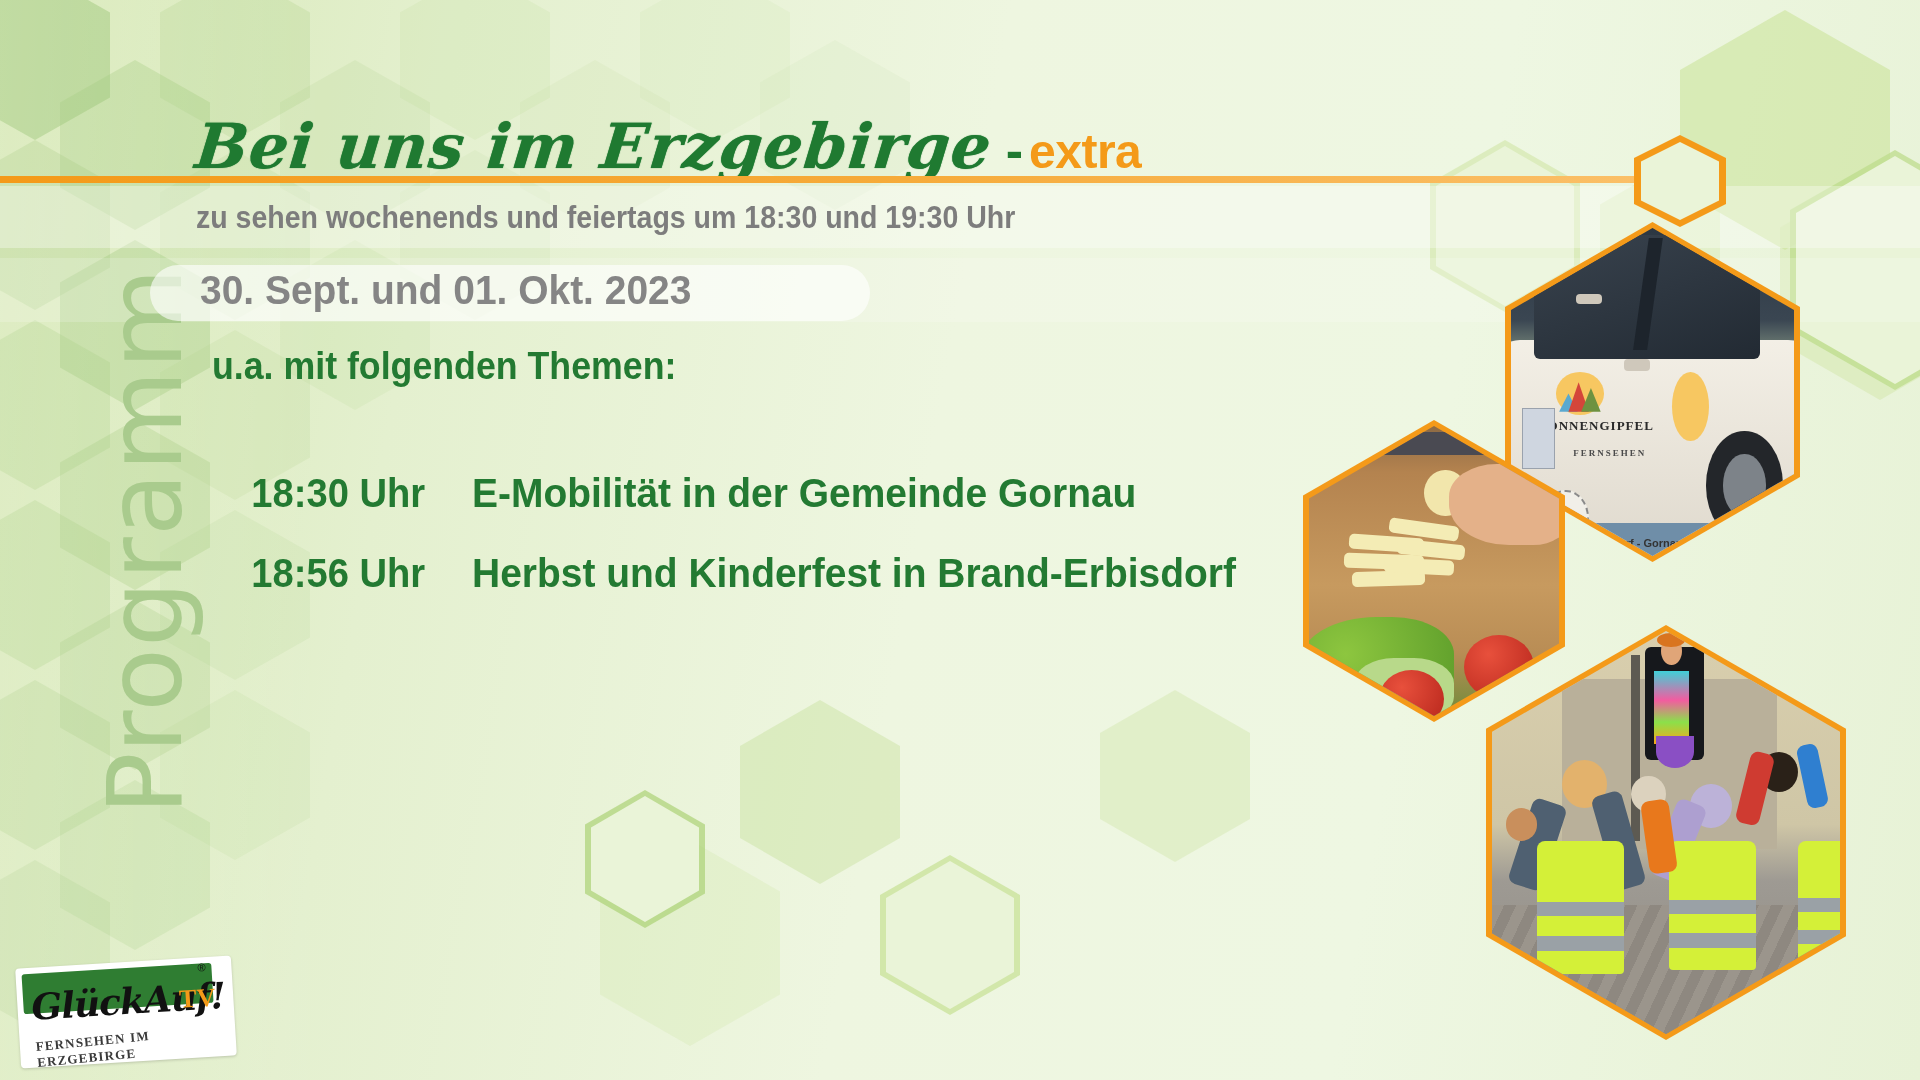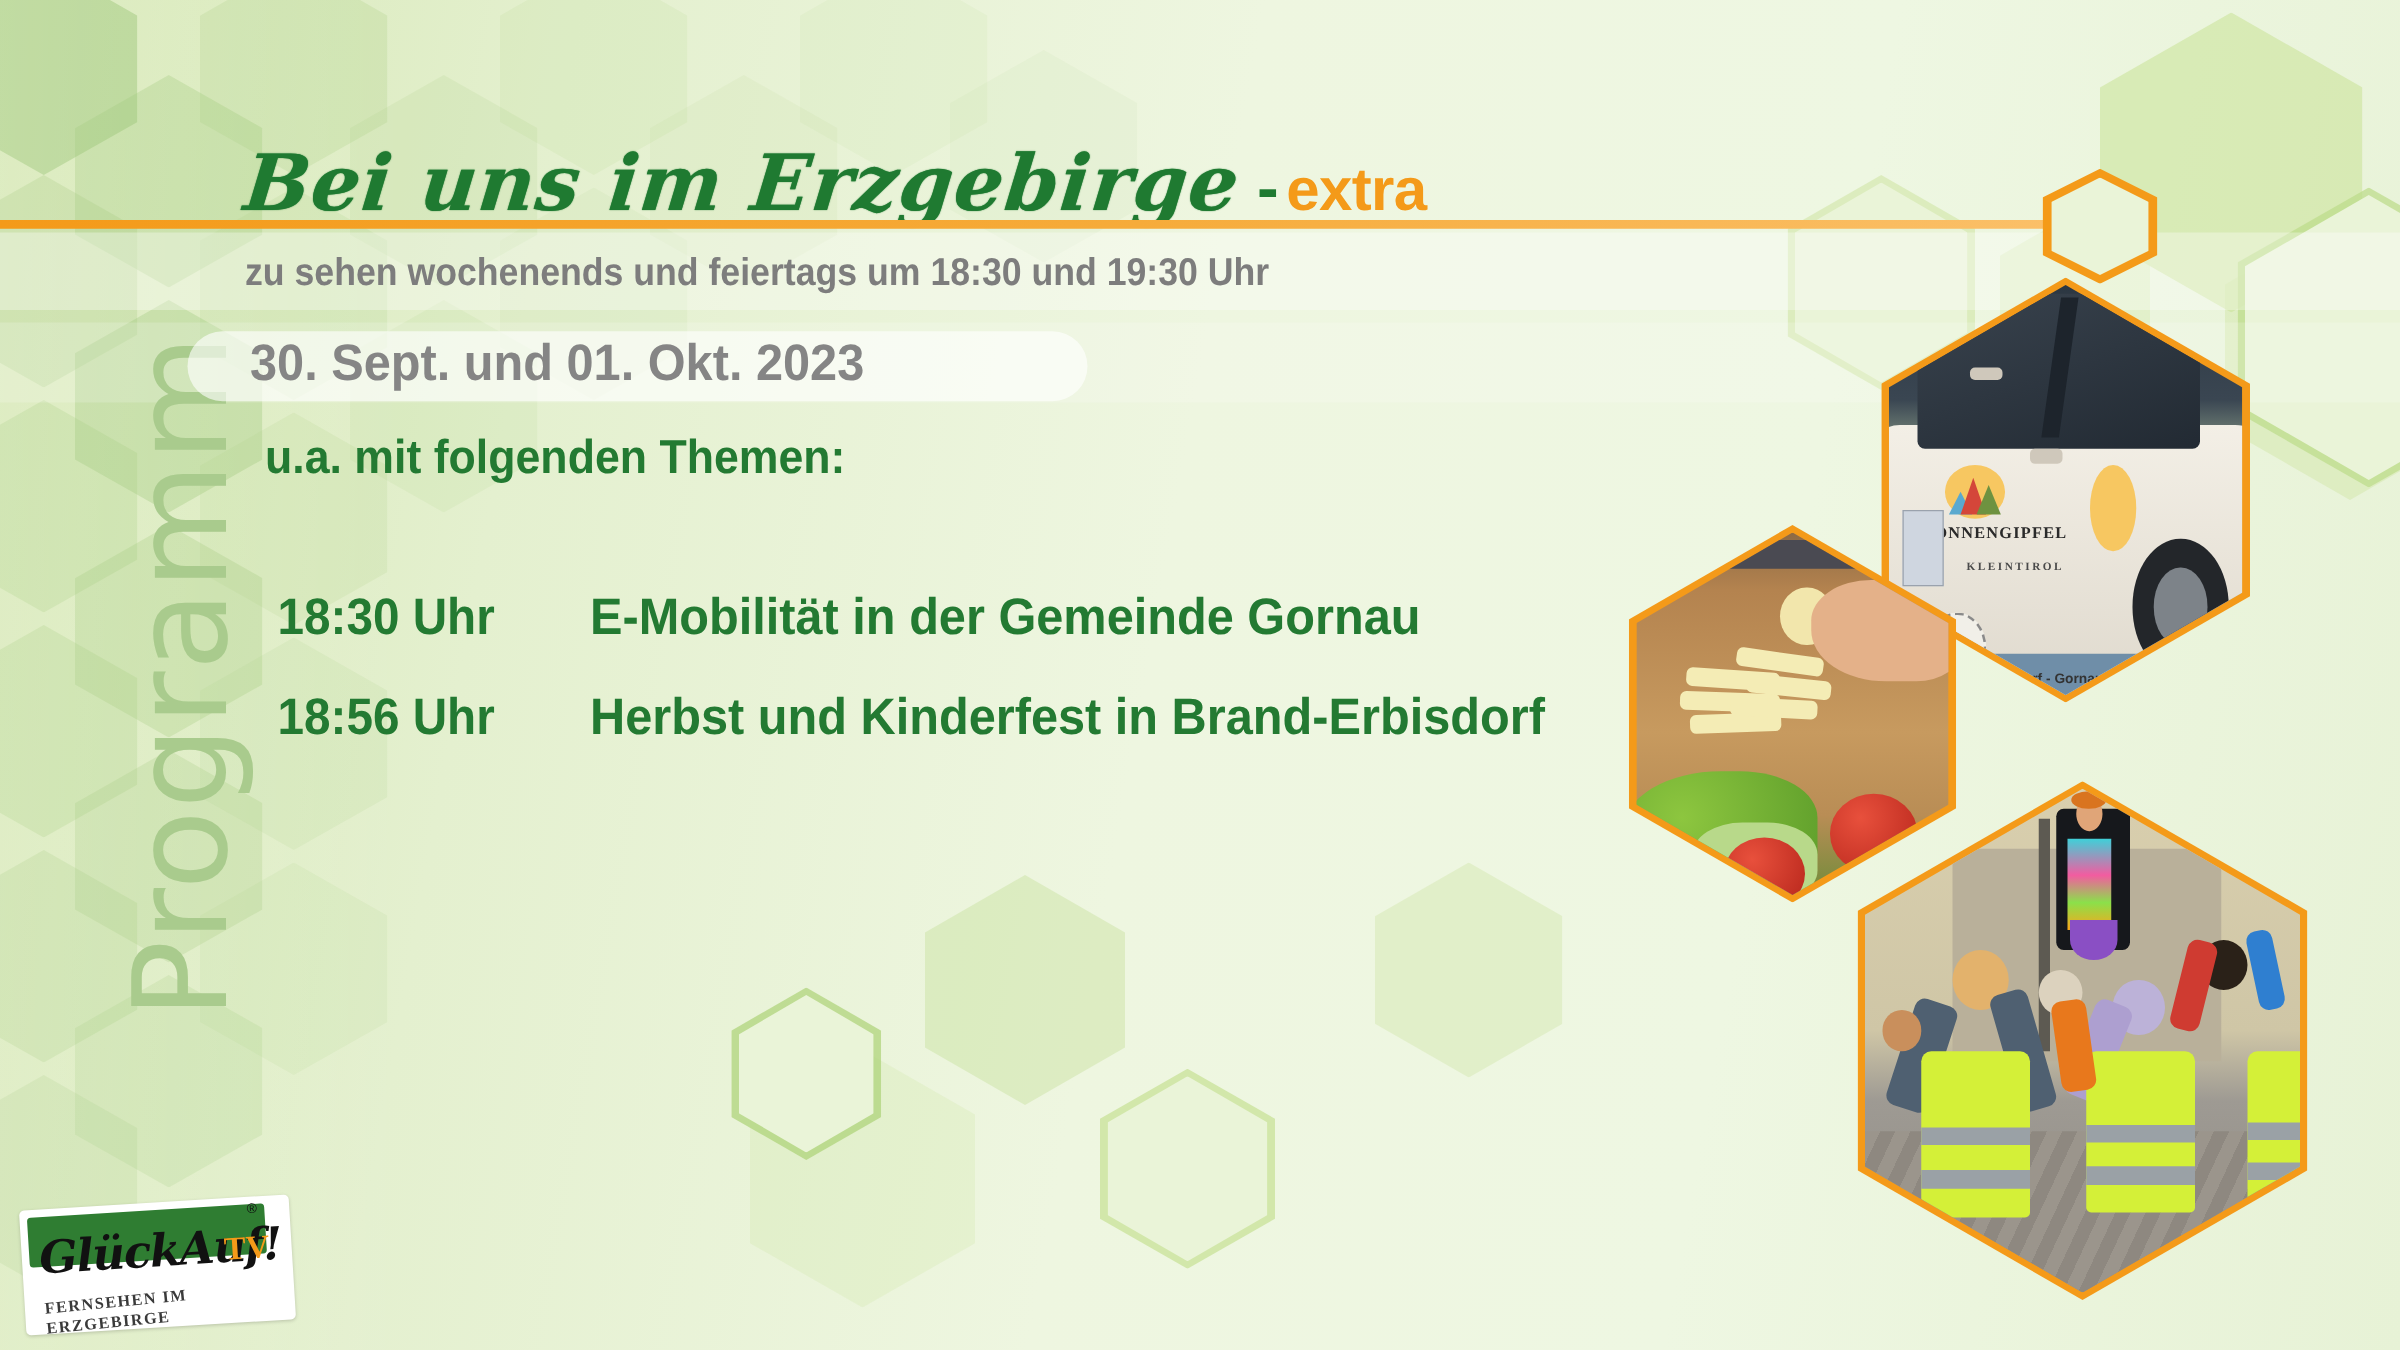--- a/index.html
+++ b/index.html
@@ -51,21 +51,21 @@
   .datepill{position:absolute;left:150px;top:265px;width:720px;height:56px;border-radius:28px;
     background:rgba(255,255,255,0.62);}
   .dateline{position:absolute;left:200px;top:267px;font-size:41px;font-weight:700;color:#858585;
     letter-spacing:0px;transform:scaleX(0.95);transform-origin:left center;}
 
   .themen{position:absolute;left:212px;top:345px;font-size:38px;font-weight:700;color:#237a32;
     transform:scaleX(0.94);transform-origin:left center;}
 
   
   .proglist{position:absolute;left:222px;top:470px;}
-  .progrow{display:flex;align-items:baseline;margin-bottom:33px;white-space:nowrap;}
+  .progrow{display:flex;align-items:baseline;margin-bottom:33px;white-space:nowrap;text-align:center;}
   .ptime{font-size:41px;font-weight:700;color:#237a32;width:250px;flex:0 0 250px;
          transform:scaleX(0.93);transform-origin:left center;}
   .ptitle{font-size:41px;font-weight:700;color:#237a32;
          transform:scaleX(0.95);transform-origin:left center;}
 
   
   .programm{
     position:absolute;left:-175px;top:480px;width:640px;text-align:center;
     transform:rotate(-90deg);transform-origin:center center;
     font-size:104px;font-weight:400;color:#a9cb8d;letter-spacing:1px;
@@ -248,21 +248,21 @@
         <div class="car-pillar"></div>
         <div class="car-door2"></div>
         <div class="car-door"></div>
         <div class="car-logo"></div>
         <div class="car-mtn">
             <i class="m1"></i>
             <i class="m2"></i>
             <i class="m3"></i>
           </div>
         <div class="car-word">SONNENGIPFEL</div>
-        <div class="car-word2">KLEINTIROL</div>
+        <div class="car-word2">FERNSEHEN</div>
         <div class="car-badge"></div>
         <div class="car-sticker"></div>
         <div class="car-wheel"></div>
         <div class="car-rim"></div>
         <div class="car-shadow"></div>
         <div class="car-seal"></div>
         <div class="car-caption">tmannsdorf - Gornau</div>
       </div>
     </div>
   </div>

